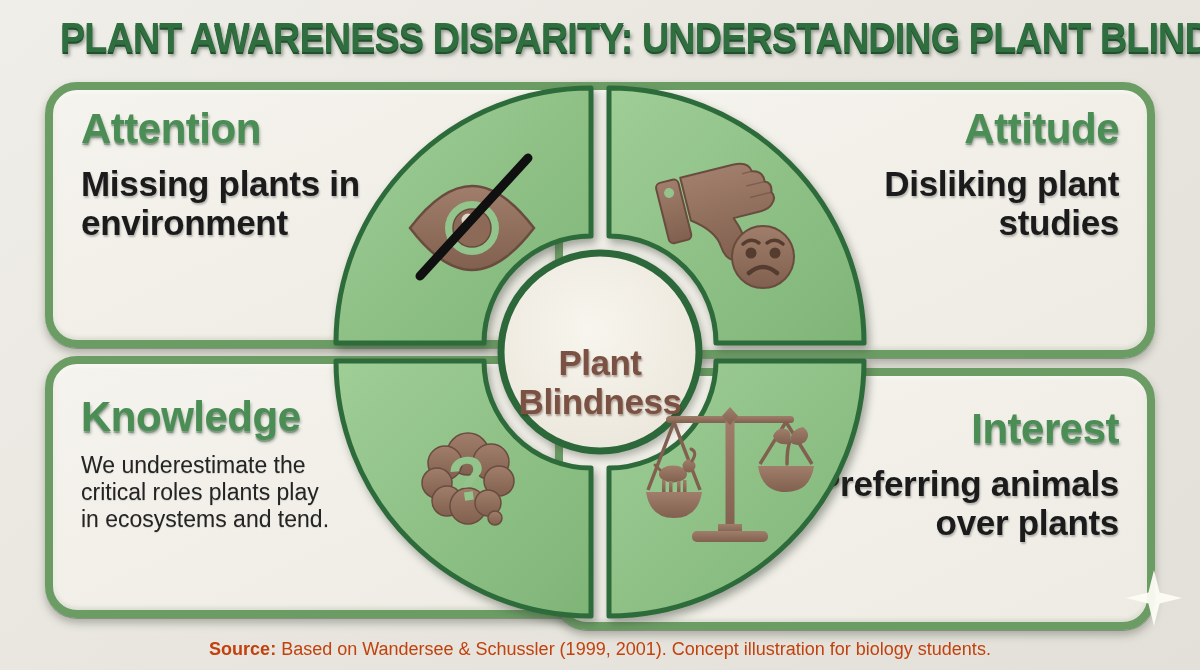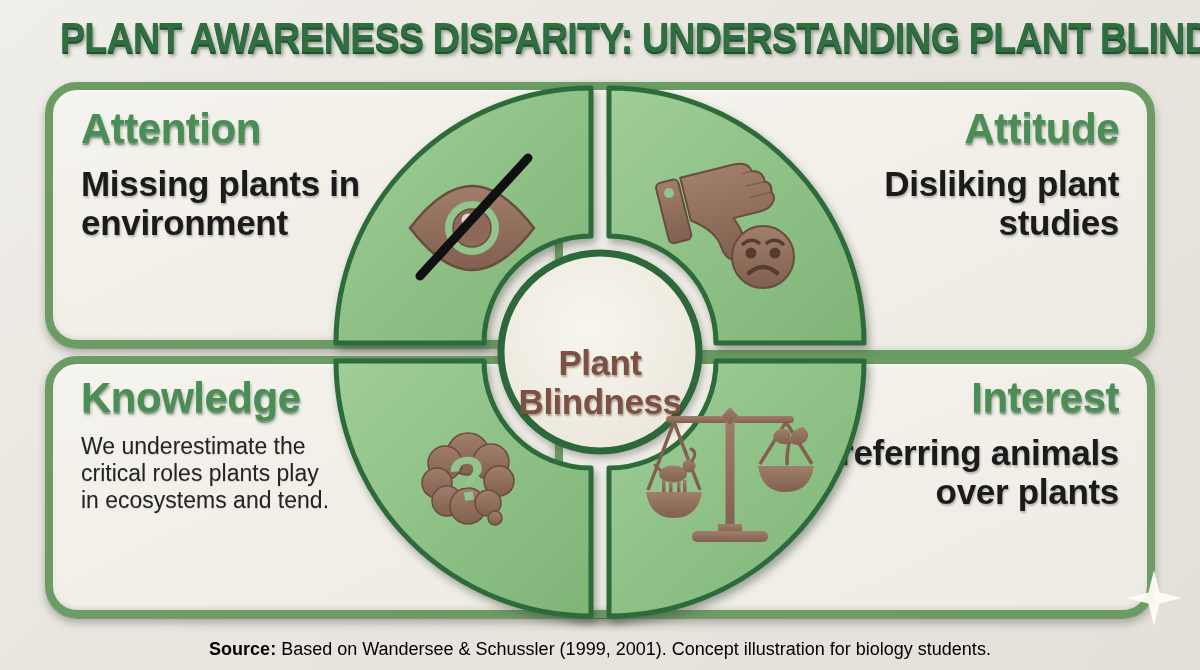--- a/index.html
+++ b/index.html
@@ -19,25 +19,25 @@
   .panel{
     position:absolute;box-sizing:border-box;
     border:8px solid #6b9c64;border-radius:32px;
     background:linear-gradient(155deg,#f5f3ed 0%,#edebe3 100%);
     box-shadow:0 5px 9px rgba(70,80,65,.38),0 1px 0 rgba(40,80,45,.35),
                inset 0 2px 4px rgba(255,255,255,.65),inset 0 -2px 4px rgba(90,110,85,.18);
   }
   .panel-tl{left:45px;top:82px;width:600px;height:266px;}
   .panel-tr{left:555px;top:82px;width:600px;height:276px;}
   .panel-bl{left:45px;top:356px;width:600px;height:262px;}
-  .panel-br{left:555px;top:356px;width:600px;height:262px;}
+  .panel-br{left:555px;top:368px;width:600px;height:262px;}
   .content{position:absolute;top:0;width:340px;}
   .content.left{left:0;padding:15px 0 0 28px;text-align:left;}
   .content.right{right:0;padding:15px 28px 0 0;text-align:right;}
-  .content.lower{padding-top:10px;}
+  .content.lower{padding-top:29px;}
   .q-heading{
     margin:0 0 11px 0;font-size:42px;font-weight:800;color:#4a8d55;
     text-shadow:0 2px 0 rgba(38,82,47,.30),1px 3px 3px rgba(30,60,35,.38);
     letter-spacing:-.5px;
   }
   .q-sub{
     margin:0 0 13px 0;font-size:35px;font-weight:700;color:#1b1b1b;
     line-height:1.12;white-space:pre-line;letter-spacing:-.3px;
     text-shadow:1px 2px 2px rgba(0,0,0,.25);
   }
@@ -48,21 +48,21 @@
   .wheel{position:absolute;left:320px;top:72px;z-index:2;}
   .center-label{
     position:absolute;left:500px;top:316px;width:200px;z-index:3;
     text-align:center;font-size:35px;font-weight:800;color:#7a5142;
     line-height:1.1;white-space:pre-line;letter-spacing:-.5px;
     text-shadow:1px 2px 2px rgba(70,40,25,.4);
     margin-top:28px;
   }
   .source-note{
     position:absolute;left:0;right:0;bottom:10px;text-align:center;
-    font-size:18px;color:#000000;
+    font-size:18px;color:#c2410c;
   }
   .source-note b{font-weight:800;}
   .sparkle{
     position:absolute;left:1126px;top:570px;width:56px;height:56px;z-index:4;
     background:#fdfcf5;opacity:.95;
     clip-path:polygon(50% 0%,60% 40%,100% 50%,60% 60%,50% 100%,40% 60%,0% 50%,40% 40%);
     filter:drop-shadow(0 0 5px rgba(255,255,250,.9)) blur(.4px);
   }
 </style>
 </head>

